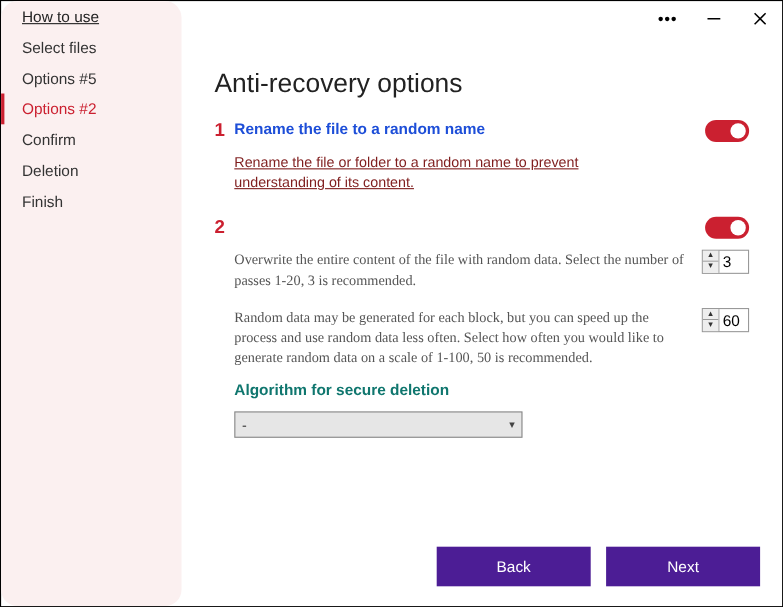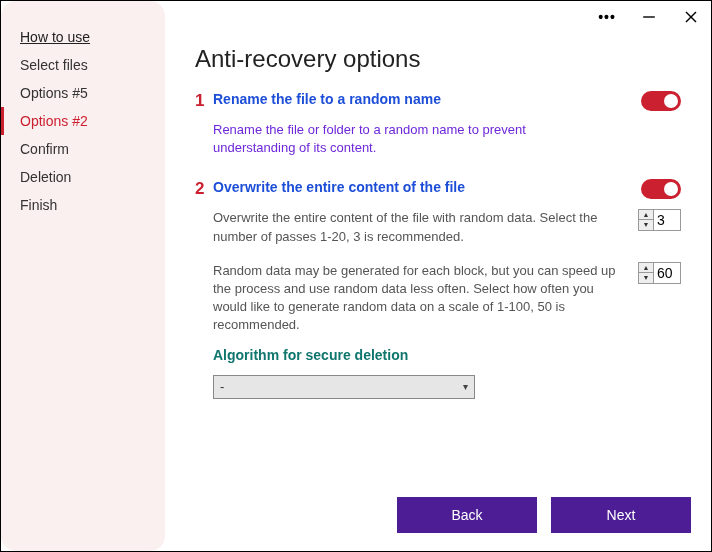--- a/index.html
+++ b/index.html
@@ -7,21 +7,20 @@
 .window {
   width: 712px; height: 552px;
   border: 1px solid #000;
   display: flex;
   position: relative;
   background: #fff;
 }
 .sidebar {
   width: 164px;
   background: #fbf0f0;
-  padding-top: 22px;
   flex-shrink: 0;
   border-radius: 15px;
 }
 .sidebar-item {
   padding: 6px 8px 6px 19px;
   font-size: 14px;
   color: #333;
   cursor: pointer;
   position: relative;
 }
@@ -29,20 +28,21 @@
 .sidebar-item.active {
   color: #cb2030;
   border-left: 3px solid #cb2030;
   padding-left: 16px;
 }
 .main {
   flex: 1;
   display: flex;
   flex-direction: column;
   position: relative;
+  gap: 18px;
 }
 .titlebar {
   height: 32px;
   display: flex;
   justify-content: flex-end;
   align-items: center;
   padding-right: 8px;
   gap: 18px;
 }
 .tb-btn {
@@ -81,25 +81,26 @@
 }
 .section-title {
   font-weight: bold;
   font-size: 14px;
   color: #1d4ed8;
   flex: 1;
   padding-right: 60px;
 }
 .section-desc {
   font-size: 13px;
-  color: #6d28d9;
+  color: #7f1d1d;
   margin-left: 18px;
   margin-top: 10px;
   line-height: 1.4;
   padding-right: 70px;
+  text-decoration: underline;
 }
 .desc-text { flex: 1; }
 .toggle {
   width: 40px; height: 20px;
   background: #cb2030;
   border-radius: 10px;
   position: absolute;
   right: 0; top: 0;
   cursor: pointer;
 }
@@ -188,20 +189,21 @@
   align-items: flex-start;
   margin-left: 18px;
   margin-top: 10px;
 }
 .with-spinner .desc-text {
   font-size: 13px;
   color: #555;
   line-height: 1.4;
   flex: 1;
   padding-right: 12px;
+  font-family: Liberation Serif, serif;
 }
 </style>
 </head>
 <body>
 
 <div class="window">
 
   <div class="sidebar">
     <div class="sidebar-item link">How to use</div>
     <div class="sidebar-item">Select files</div>
@@ -236,21 +238,20 @@
           <span class="section-num">1</span>
           <span class="section-title">Rename the file to a random name</span>
           <div class="toggle"></div>
         </div>
         <div class="section-desc">Rename the file or folder to a random name to prevent understanding of its content.</div>
       </div>
 
       <div class="section">
         <div class="section-head">
           <span class="section-num">2</span>
-          <span class="section-title">Overwrite the entire content of the file</span>
           <div class="toggle"></div>
         </div>
 
         <div class="with-spinner">
           <div class="desc-text">Overwrite the entire content of the file with random data. Select the number of passes 1-20, 3 is recommended.</div>
           <div class="spinner">
             <div class="spinner-btns">
               <div class="spinner-btn">▲</div>
               <div class="spinner-btn">▼</div>
             </div>

